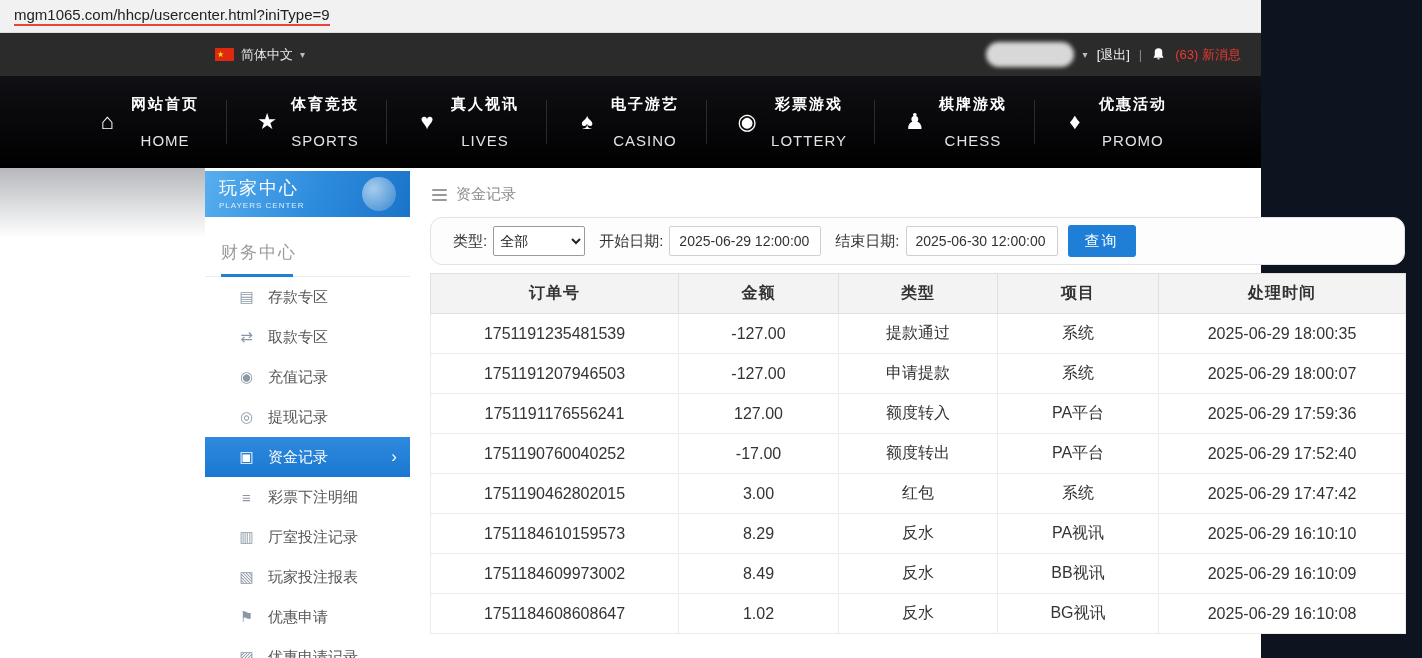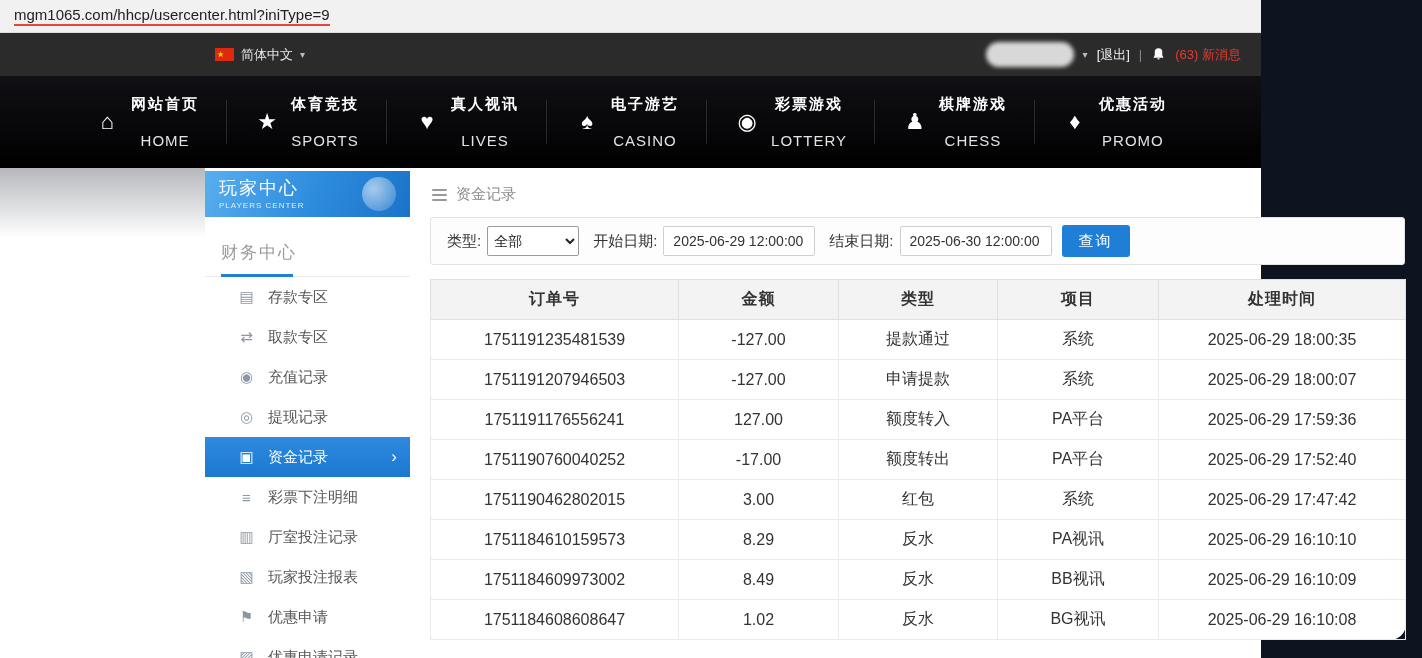--- a/index.html
+++ b/index.html
@@ -54,28 +54,28 @@
   .menu-item.active { background:linear-gradient(180deg,#2e8ade,#1b78d0); color:#fff; }
   .menu-item.active .menu-icon { color:#fff; }
   .chev { margin-left:auto; margin-right:13px; color:#fff; font-size:17px; }
 
   
   .main { position:absolute; left:430px; top:0; width:975px; }
   .breadcrumb { display:flex; align-items:center; gap:9px; padding:17px 2px 13px; color:#8a8a8a; font-size:15px; }
   .ham { width:15px; display:flex; flex-direction:column; gap:3px; }
   .ham span { height:2px; background:#9a9a9a; border-radius:1px; }
 
-  .filter-panel { border:1px solid #e3e3e3; background:#fdfdfd; height:48px; display:flex; align-items:center; padding:0 16px; font-size:15px; color:#333; border-radius:3px; }
+  .filter-panel { border:1px solid #e3e3e3; background:#fdfdfd; height:48px; display:flex; align-items:center; padding:0 22px; font-size:15px; color:#333; border-radius:12px; }
   .filter-panel label { margin-right:6px; }
   .filter-panel .gap { width:14px; }
   select.type { height:30px; border:1px solid #9b9b9b; background:#fff; font-size:14px; width:92px; padding:0 2px; color:#222; border-radius:2px; }
   input.date { height:30px; border:1px solid #cfcfcf; font-size:14px; width:152px; padding:0 9px; color:#333; border-radius:2px; }
   .btn-search { background:#1f7fd6; color:#fff; border:none; height:32px; padding:0 17px; font-size:15px; border-radius:3px; margin-left:10px; cursor:pointer; letter-spacing:2px; }
 
-  table.data { width:100%; border-collapse:collapse; margin-top:14px; background:#fff; table-layout:fixed;border-radius:16px; }
+  table.data { width:100%; border-collapse:collapse; margin-top:8px; background:#fff; table-layout:fixed; }
   table.data th { background:#f3f3f3; height:40px; font-weight:bold; font-size:16px; color:#333; border:1px solid #e0e0e0; letter-spacing:1px; }
   table.data td { height:40px; text-align:center; font-size:16px; color:#333; border:1px solid #ebebeb; }
 </style>
 </head>
 <body>
 
 <div class="page">
 
   <div class="url-bar">
     <span class="url-text">mgm1065.com/hhcp/usercenter.html?iniType=9</span>

